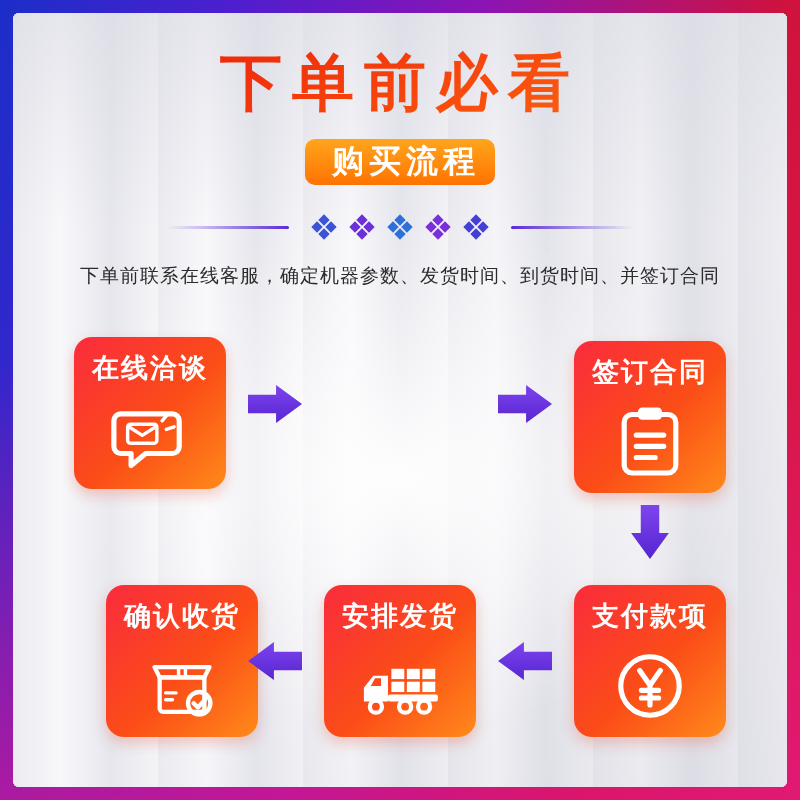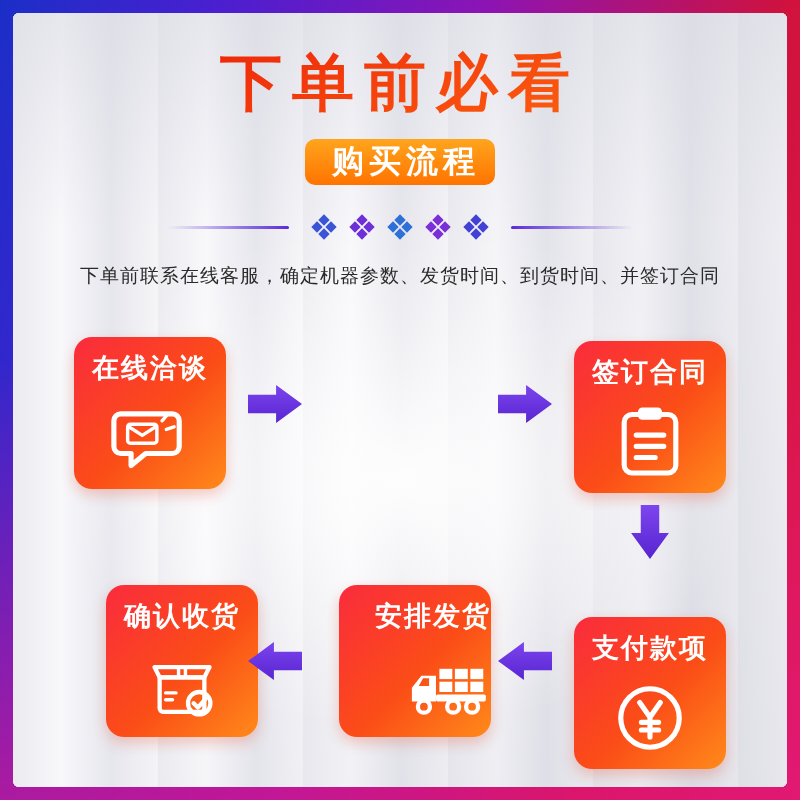--- a/index.html
+++ b/index.html
@@ -61,21 +61,21 @@
     position:absolute; width:152px; height:152px; border-radius:18px; z-index:1;
     background:linear-gradient(135deg, #fa2b3d 0%, #fb4d17 55%, #ff8a1a 100%);
     display:flex; flex-direction:column; align-items:center;
     box-shadow:0 6px 14px rgba(230,50,20,0.25);
   }
   .card-label { margin-top:13px; color:#fff; font-size:27px; font-weight:700; letter-spacing:2px; }
   .card-icon { flex:1; display:flex; align-items:center; justify-content:center; }
   .card-icon svg { width:86px; height:86px; display:block; }
 
   .r1c1{ left:61px;  top:324px; } .r1c2{ left:311px; top:315px; } .r1c3{ left:561px; top:328px; }
-  .r2c1{ left:61px;  top:572px;margin-left:32px; } .r2c2{ left:326px; top:572px;align-items:flex-end; } .r2c3{ left:561px; top:604px; }
+  .r2c1{ left:61px;  top:572px;margin-left:32px; } .r2c2{ left:311px; top:572px; } .r2c3{ left:561px; top:572px; }
 
   .arrow { position:absolute; z-index:1; background:linear-gradient(180deg, #7d45f0, #5724cf); }
   .arrow-h { width:54px; height:42px; clip-path:polygon(0 28%,52% 28%,52% 5%,100% 50%,52% 95%,52% 72%,0 72%); }
   .arrow-left { transform:scaleX(-1); }
   .arrow-v { width:42px; height:54px; clip-path:polygon(28% 0,72% 0,72% 52%,95% 52%,50% 100%,5% 52%,28% 52%); }
   .a-r1-1{ left:235px; top:370px; } .a-r1-2{ left:485px; top:370px; }
   .a-down{ left:616px; top:492px; }
   .a-r2-1{ left:235px; top:627px; } .a-r2-2{ left:485px; top:627px; }
 </style>
 </head>

